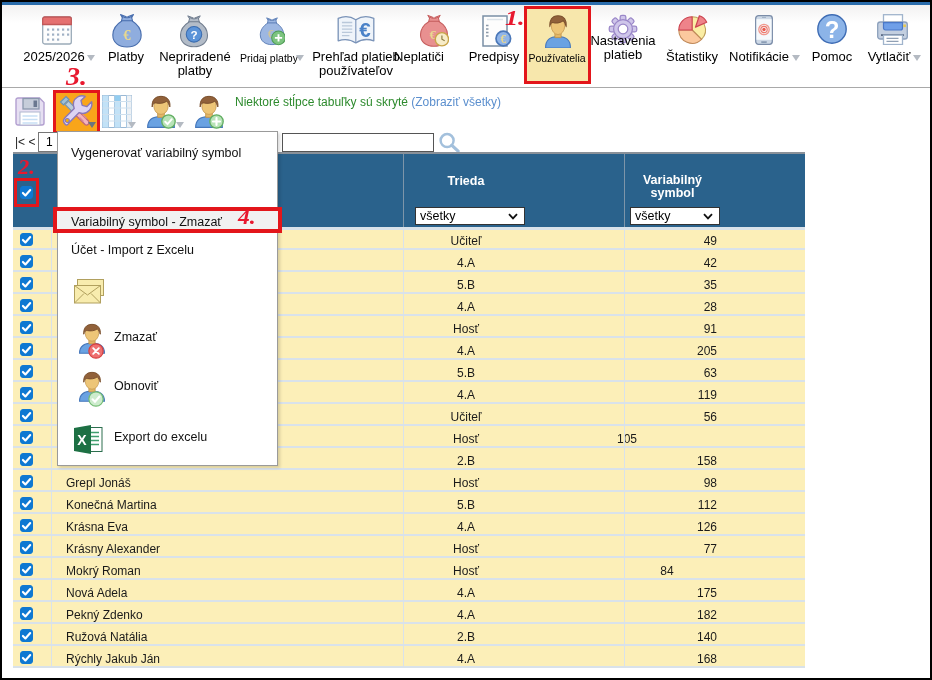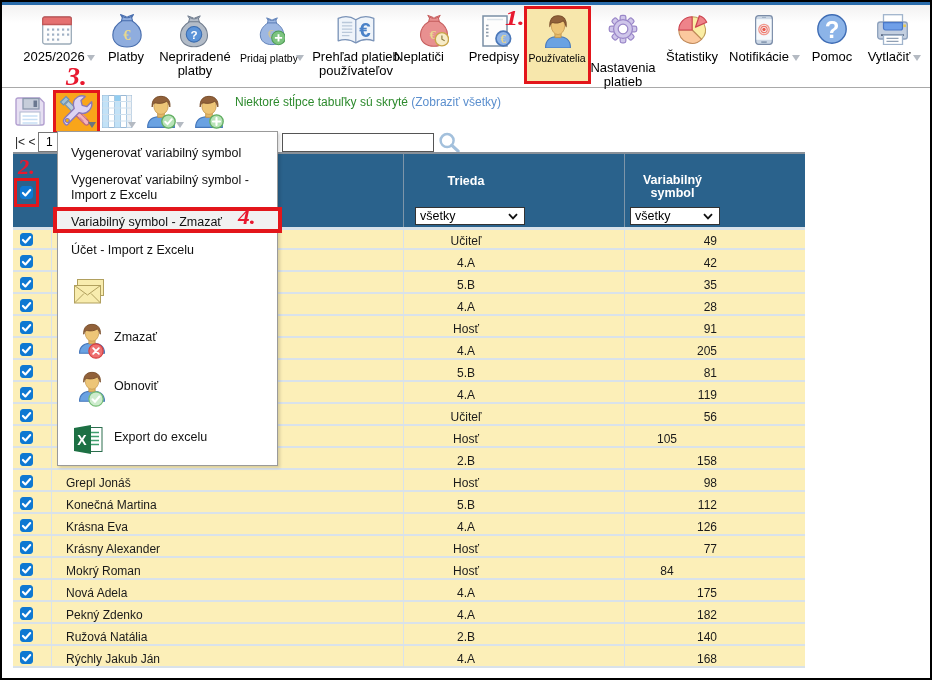--- a/index.html
+++ b/index.html
@@ -145,21 +145,21 @@
 <svg class="abs" style="left:606px;top:12px" width="30" height="30" viewBox="0 0 36 36">
   <g fill="#cfc6ea" stroke="#9a87c8" stroke-width="1.5">
     <rect x="14.6" y="1.5" width="6.8" height="33" rx="2.2"></rect>
     <rect x="14.6" y="1.5" width="6.8" height="33" rx="2.2" transform="rotate(45 18 18)"></rect>
     <rect x="14.6" y="1.5" width="6.8" height="33" rx="2.2" transform="rotate(90 18 18)"></rect>
     <rect x="14.6" y="1.5" width="6.8" height="33" rx="2.2" transform="rotate(135 18 18)"></rect>
   </g>
   <circle cx="18" cy="18" r="11.3" fill="#cfc6ea" stroke="#9a87c8" stroke-width="1.5"></circle>
   <circle cx="18" cy="18" r="5.8" fill="#fff" stroke="#9a87c8" stroke-width="1.5"></circle>
 </svg>
-<div class="lbl" style="left:561px;top:59px;width:120px">Nastavenia<br>platieb</div>
+<div class="lbl" style="left:561px;top:32px;width:120px">Nastavenia<br>platieb</div>
 
 <svg class="abs" style="left:675px;top:12px" width="32" height="32" viewBox="0 0 36 36">
   <path d="M17 18 L17 3 A15 15 0 0 1 27.6 28.6 Z" fill="#faeda4" stroke="#bfa05c" stroke-width="1.2" stroke-linejoin="round"></path>
   <path d="M17 18 L27.6 28.6 A15 15 0 0 1 2 18 Z" fill="#fbc99e" stroke="#c08a5a" stroke-width="1.2" stroke-linejoin="round"></path>
   <path d="M17 18 L2 18 A15 15 0 0 1 17 3 Z" fill="#ee838a" stroke="#cc4450" stroke-width="1.2" stroke-linejoin="round"></path>
   <path d="M20.8 14.8 L25.2 2 A14 14 0 0 1 33.4 9.3 Z" fill="#ee838a" stroke="#cc4450" stroke-width="1.4" stroke-linejoin="round"></path>
 </svg>
 <div class="lbl" style="left:630px;top:48px;width:120px">Štatistiky</div>
 
 <svg class="abs" style="left:753px;top:13px" width="18" height="30" viewBox="0 0 18 30">
@@ -319,39 +319,39 @@
 <svg class="cbx" style="left:18px;top:341px">
           <use href="#cb"></use>
         </svg>
 <div class="rowtxt" style="left:404px;top:341.5px;width:120px;text-align:center">4.A</div>
 <div class="rowtxt" style="left:615px;top:341.5px;width:100px;text-align:right">205</div>
 <div class="row" style="top:358px"></div>
 <svg class="cbx" style="left:18px;top:363px">
           <use href="#cb"></use>
         </svg>
 <div class="rowtxt" style="left:404px;top:363.5px;width:120px;text-align:center">5.B</div>
-<div class="rowtxt" style="left:615px;top:363.5px;width:100px;text-align:right">81</div>
+<div class="rowtxt" style="left:615px;top:363.5px;width:100px;text-align:right">63</div>
 <div class="row" style="top:380px"></div>
 <svg class="cbx" style="left:18px;top:385px">
           <use href="#cb"></use>
         </svg>
 <div class="rowtxt" style="left:404px;top:385.5px;width:120px;text-align:center">4.A</div>
 <div class="rowtxt" style="left:615px;top:385.5px;width:100px;text-align:right">119</div>
 <div class="row" style="top:402px"></div>
 <svg class="cbx" style="left:18px;top:407px">
           <use href="#cb"></use>
         </svg>
 <div class="rowtxt" style="left:404px;top:407.5px;width:120px;text-align:center">Učiteľ</div>
 <div class="rowtxt" style="left:615px;top:407.5px;width:100px;text-align:right">56</div>
 <div class="row" style="top:424px"></div>
 <svg class="cbx" style="left:18px;top:429px">
           <use href="#cb"></use>
         </svg>
 <div class="rowtxt" style="left:404px;top:429.5px;width:120px;text-align:center">Hosť</div>
-<div class="rowtxt" style="left:615px;top:429.5px;width:100px;text-align:center">105</div>
+<div class="rowtxt" style="left:615px;top:429.5px;width:100px;text-align:left">105</div>
 <div class="row" style="top:446px"></div>
 <svg class="cbx" style="left:18px;top:451px">
           <use href="#cb"></use>
         </svg>
 <div class="rowtxt" style="left:404px;top:451.5px;width:120px;text-align:center">2.B</div>
 <div class="rowtxt" style="left:615px;top:451.5px;width:100px;text-align:right">158</div>
 <div class="row" style="top:468px"></div>
 <svg class="cbx" style="left:18px;top:473px">
           <use href="#cb"></use>
         </svg>
@@ -416,21 +416,20 @@
 <div class="rowtxt" style="left:615px;top:649.5px;width:100px;text-align:right">168</div>
 </div>
 <div class="abs" style="left:11px;top:225px;width:792px;height:2.5px;background:#d9e2ea"></div>
 <div class="vsep" style="left:49px;top:226px;height:440px;bottom:auto"></div>
 <div class="vsep" style="left:401px;top:226px;height:440px;bottom:auto"></div>
 <div class="vsep" style="left:622px;top:226px;height:440px;bottom:auto"></div>
 </div>
 
 <div class="abs" id="menu" style="left:55px;top:129px;width:219px;height:333px;background:#fff;border:1px solid #9a9a9a;box-shadow:2px 2px 3px rgba(0,0,0,0.15)">
   <div class="mitem" style="top:14px">Vygenerovať variabilný symbol</div>
-  <div class="mitem" style="top:41px;line-height:15px">Vygenerovať variabilný symbol -<br>Import z Excelu</div>
   <div class="abs" style="left:-5px;top:75px;width:221px;height:18px;border:4px solid #e3161b;background:#f1f1f1"></div>
   <div class="mitem" style="top:83px">Variabilný symbol - Zmazať</div>
   <div class="mitem" style="top:111px">Účet - Import z Excelu</div>
   <svg class="abs" style="left:16px;top:147px" width="30" height="25">
         <use href="#env"></use>
       </svg>
   <svg class="abs" style="left:20px;top:191px" width="28" height="31" viewBox="0 0 36 39.8">
         <use href="#person"></use>
       </svg>
   <svg class="abs" style="left:30px;top:211px" width="16" height="16" viewBox="0 0 17 17">

